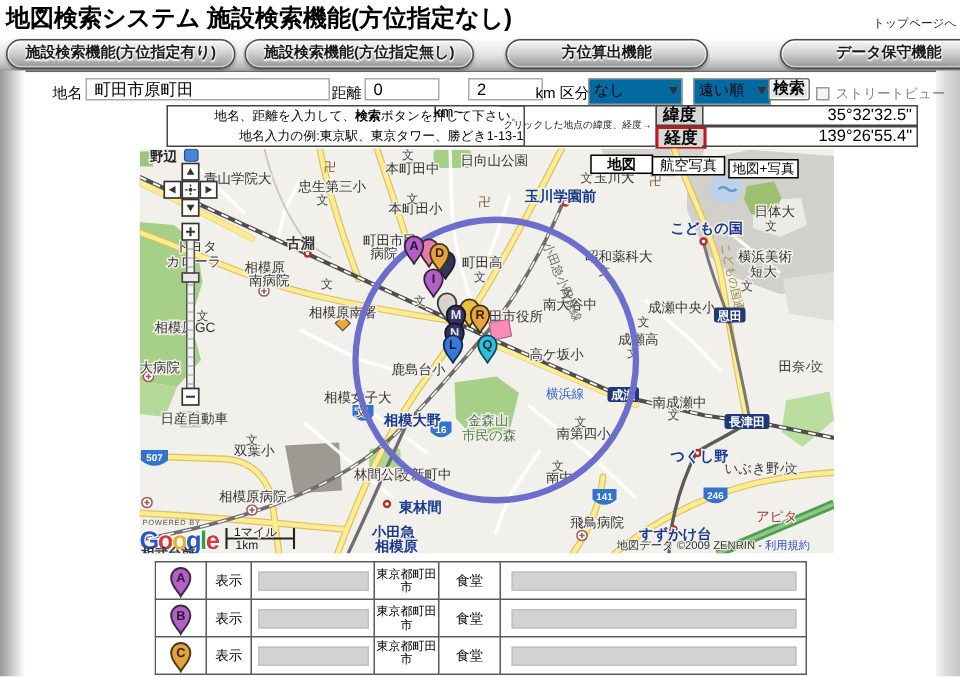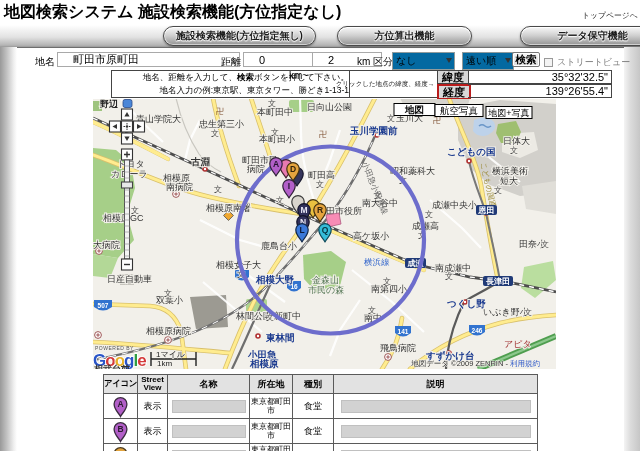--- a/index.html
+++ b/index.html
@@ -12,21 +12,21 @@
  background:linear-gradient(#ffffff,#e2e2e2 55%,#b4b4b4 92%,#989898);
  border-bottom:1px solid #6e6e6e;}
 .navbtn{position:absolute;top:1px;height:18px;border-radius:10px;
  border:1px solid #4a4a4a;
  background:linear-gradient(#f8f8f8,#d2d2d2 45%,#949494);
  box-shadow:0 1px 2px rgba(60,60,60,.55), inset 0 1px 0 rgba(255,255,255,.9), inset 0 0 0 1px rgba(255,255,255,.55);
  color:#1a1a1a;font-size:10px;font-weight:bold;text-align:center;line-height:18px;
  text-shadow:0 0 2px #fff,0 0 2px #fff,0 1px 1px #fff;letter-spacing:0px;}
 
 input.txt{position:absolute;border:1px solid #a9a9a9;height:13px;font-size:11px;
- font-family:"Liberation Sans",sans-serif;padding:0 15px;margin:0;background:#fff;}
+ font-family:"Liberation Sans",sans-serif;padding:0 5px;margin:0;background:#fff;}
 .lbl{position:absolute;font-size:10px;color:#000;white-space:nowrap;}
 .sel{position:absolute;border:1px solid #919b9c;background:#0369a1;height:16px;
  font-size:10px;line-height:15px;padding-left:3px;color:#000;}
 .sel .arr{position:absolute;right:2px;top:5px;width:0;height:0;
  border-left:3.5px solid transparent;border-right:3.5px solid transparent;border-top:5px solid #333;}
 
 table.dt{border-collapse:collapse;}
 table.dt td,table.dt th{border:1px solid #5a5a5a;padding:0;font-size:9px;
  font-family:"Liberation Sans",sans-serif;text-align:center;vertical-align:middle;}
 table.dt th{background:#e2e2e2;font-weight:bold;}
@@ -39,20 +39,21 @@
 </style>
 </head>
 <body>
 
 <div class="abs" style="left:4px;top:2px;font-size:16px;font-weight:bold;color:#000;white-space:nowrap;">地図検索システム 施設検索機能(方位指定なし)</div>
 
 <div class="abs" style="left:582px;top:10px;font-size:7.8px;color:#222;white-space:nowrap;">トップページへ</div>
 
 <div id="navbar" class="abs">
 
+<div class="navbtn" style="left:4px;width:151px;">施設検索機能(方位指定有り)</div>
 
 <div class="navbtn" style="left:163px;width:151px;">施設検索機能(方位指定無し)</div>
 
 <div class="navbtn" style="left:337px;width:133px;">方位算出機能</div>
 
 <div class="navbtn" style="left:487px;width:143px;margin-left:33px;">データ保守機能</div>
 </div>
 
 <div id="lshadow" class="abs"></div>
 
@@ -488,28 +489,20 @@
 <table class="dt" style="width:434px;table-layout:fixed;">
 <colgroup>
         <col style="width:34px">
         <col style="width:30px">
         <col style="width:82px">
         <col style="width:43px">
         <col style="width:41px">
         <col style="width:204px">
       </colgroup>
 <tbody>
-        <tr style="height:19px;">
- <th style="font-size:8.5px;letter-spacing:-0.5px;white-space:nowrap;">アイコン</th>
- <th style="font-size:8px;line-height:8.5px;">Street<br>View</th>
- <th>名称</th>
- <th>所在地</th>
- <th>種別</th>
- <th>説明</th>
-</tr>
 <tr style="height:25px;">
  <td>
             <svg width="17" height="23" viewBox="-8.5 -21.5 17 23" style="display:block;margin:0 auto;">
               <path d="M0 0 C -1.6 -3.5 -6.4 -6.5 -6.4 -12.4 A 6.4 6.4 0 1 1 6.4 -12.4 C 6.4 -6.5 1.6 -3.5 0 0 Z" fill="#b25fc8" stroke="#3a2b3f" stroke-width="1.3"></path>
               <text x="0" y="-9.4" font-size="8.5" font-weight="bold" text-anchor="middle" fill="#2b1b30">A</text>
             </svg>
           </td>
  <td>表示</td>
  <td>
             <div class="gbox" style="width:72px;margin:0 auto;"></div>

